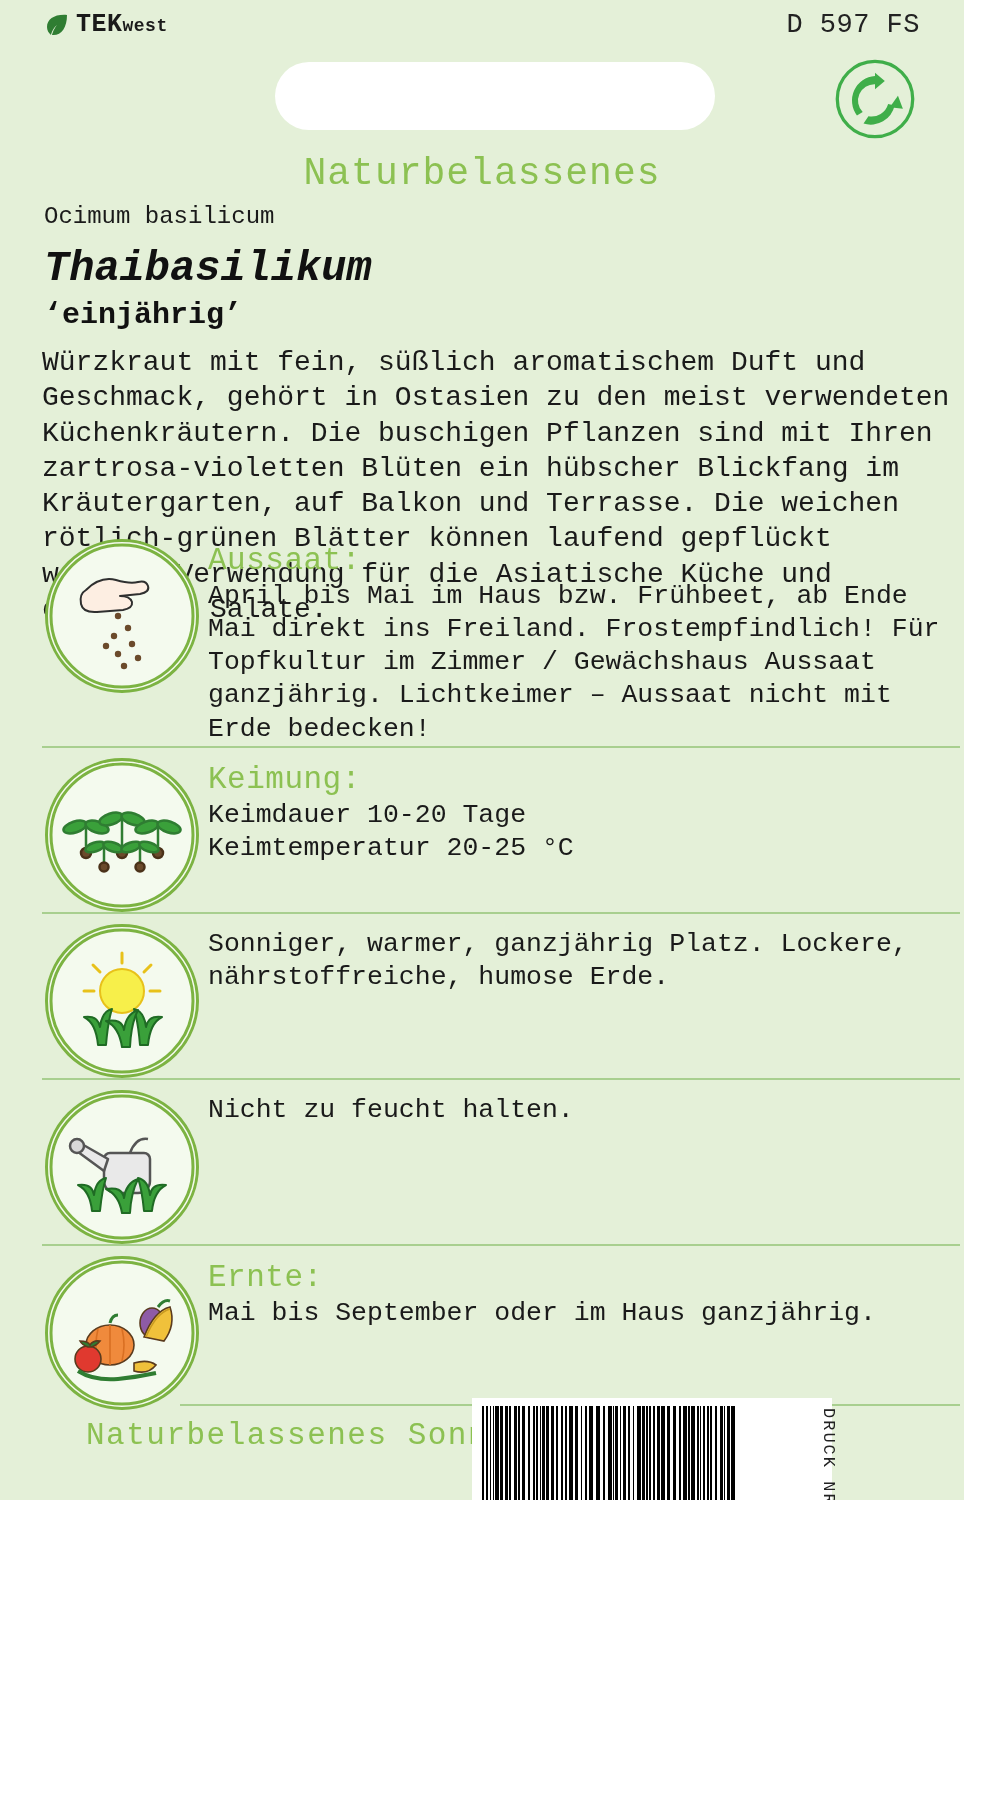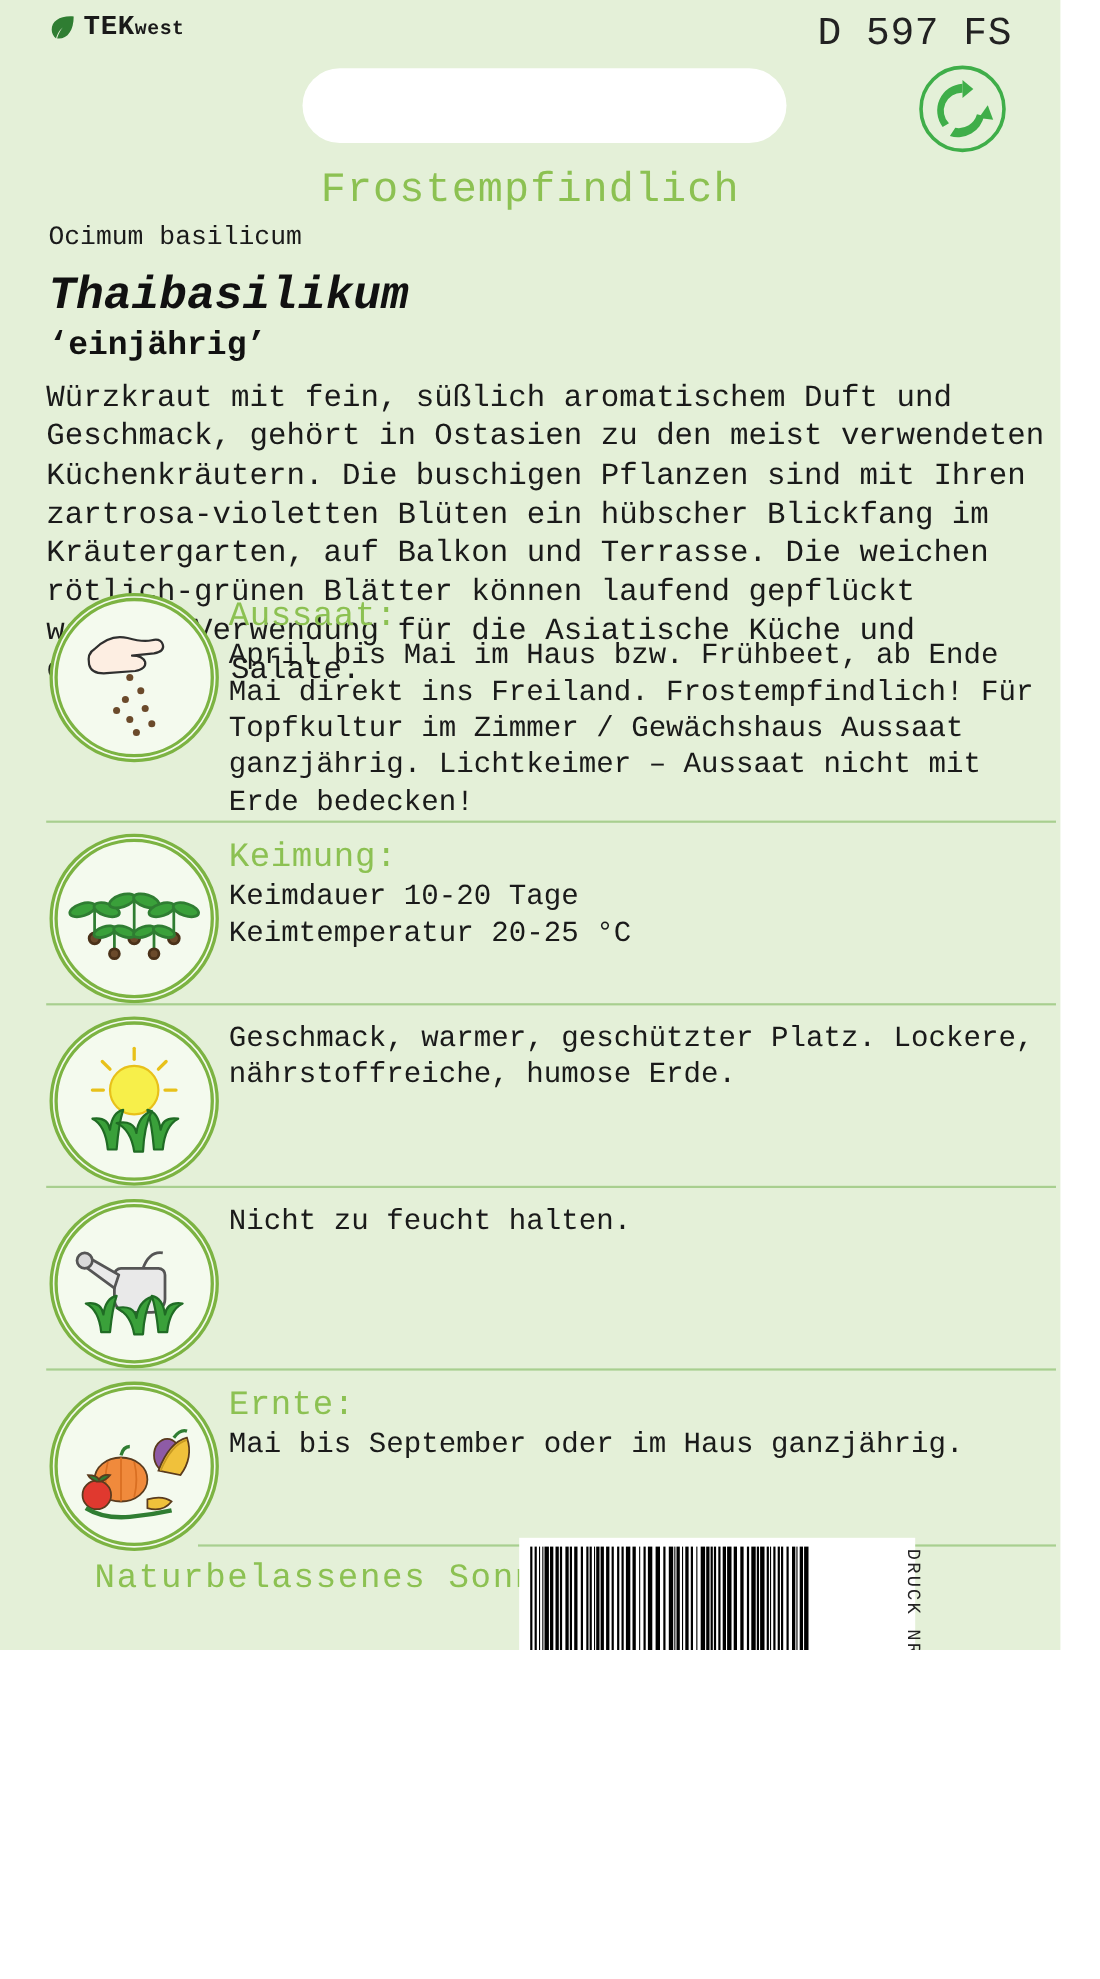--- a/index.html
+++ b/index.html
@@ -38,21 +38,21 @@
     font-weight: bold;
     letter-spacing: .5px;
     color: #1a1a1a;
   }
   .brand-text .small { font-size: 18px; }
 
   .code-top {
     position: absolute;
     top: 10px;
     right: 44px;
-    font-size: 36px;
+    font-size: 27px;
     color: #222;
     letter-spacing: .5px;
   }
 
   .white-window {
     position: absolute;
     top: 62px;
     left: 275px;
     width: 440px;
     height: 68px;
@@ -223,21 +223,21 @@
   <div class="white-window"></div>
 
   <svg class="recycle" viewBox="0 0 100 100">
     <circle cx="50" cy="50" r="46" fill="none" stroke="#3fae49" stroke-width="4"></circle>
     <path d="M50 18 L62 28 L50 38 Z" fill="#3fae49"></path>
     <path d="M28 70 A30 30 0 0 1 50 22 L50 32 A20 20 0 0 0 35 66 Z" fill="#3fae49"></path>
     <path d="M74 58 A30 30 0 0 1 36 80 L42 71 A21 21 0 0 0 66 56 Z" fill="#3fae49"></path>
     <path d="M78 46 L84 62 L68 60 Z" fill="#3fae49"></path>
   </svg>
 
-  <div class="keimschutz">Frostempfindlich</div>
+  <div class="keimschutz">Naturbelassenes</div>
 
   <div class="latin">Ocimum basilicum</div>
   <div class="common">Thaibasilikum</div>
   <div class="variety">‘einjährig’</div>
 
   <div class="description">Würzkraut mit fein, süßlich aromatischem Duft und Geschmack, gehört in Ostasien zu den meist verwendeten Küchenkräutern. Die buschigen Pflanzen sind mit Ihren zartrosa-violetten Blüten ein hübscher Blickfang im Kräutergarten, auf Balkon und Terrasse. Die weichen rötlich-grünen Blätter können laufend gepflückt werden. Verwendung für die Asiatische Küche und exotische Salate.</div>
 
   <div class="rows">
 
     <div class="row">
@@ -319,21 +319,21 @@
           </g>
           <circle cx="74" cy="64" r="22" fill="#f7ef4a" stroke="#e8c11a" stroke-width="2"></circle>
           <g fill="#3aa03a" stroke="#1f6b24" stroke-width="2" stroke-linejoin="round">
             <path d="M50 118 q-2 -22 -14 -28 q14 -2 16 10 q2 -16 12 -18 q-4 12 -6 36z"></path>
             <path d="M100 118 q2 -22 14 -28 q-14 -2 -16 10 q-2 -16 -12 -18 q4 12 6 36z"></path>
             <path d="M74 120 q-3 -20 -16 -26 q16 -3 18 9 q2 -16 14 -20 q-7 14 -8 37z"></path>
           </g>
         </svg>
       </div>
       <div class="txt">
-        <p>Geschmack, warmer, geschützter Platz. Lockere, nährstoffreiche, humose Erde.</p>
+        <p>Sonniger, warmer, ganzjährig Platz. Lockere, nährstoffreiche, humose Erde.</p>
       </div>
     </div>
 
     <div class="row">
       <div class="icon-wrap">
         <svg class="circle" viewBox="0 0 148 148">
           <circle cx="74" cy="74" r="71" fill="#f4faee" stroke="#7cb342" stroke-width="3"></circle>
           <g fill="#e9e9e9" stroke="#555" stroke-width="2.5" stroke-linejoin="round">
             <path d="M62 60 h34 a6 6 0 0 1 6 6 v22 a12 12 0 0 1 -12 12 h-22 a12 12 0 0 1 -12 -12 v-22 a6 6 0 0 1 6 -6z"></path>
             <path d="M60 66 L32 50 L26 56 L56 78z"></path>

